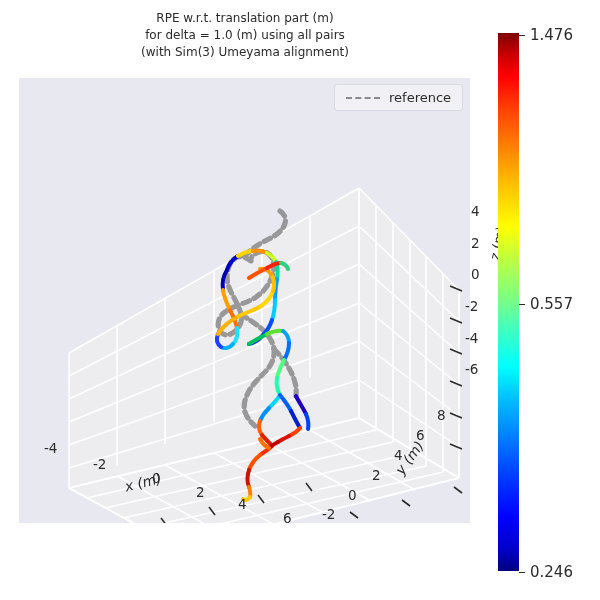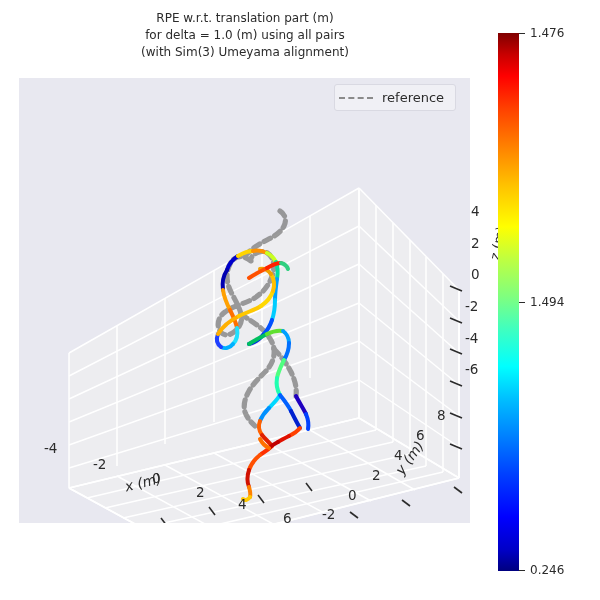--- a/index.html
+++ b/index.html
@@ -22,38 +22,38 @@
   #axes{
     position:absolute;left:19px;top:78px;width:451px;height:445px;
     background:#e8e8f0;overflow:hidden;
   }
   #axes svg{position:absolute;left:0;top:0;}
 
   
   #legend{
     position:absolute;left:334px;top:84px;
     background:#f0f0f5;border:1px solid #d9d9e2;border-radius:3px;
-    padding:5px 11px 5px 4px;
+    padding:5px 11px 5px 11px;
     display:flex;align-items:center;gap:9px;
     font-size:13px;color:#2b2b2b;
   }
   #legend .dash{display:block;width:34px;height:0;
     border-top:2.1px dashed #8a8a8a;}
 
   
   #cbar{
     position:absolute;left:498px;top:33px;width:21px;height:538px;
     background:linear-gradient(to top,
       #00007f 0%, #0000c8 4%, #0000ff 10%, #0040ff 18%,
       #0080ff 25%, #00bfff 32%, #00ffff 38%, #40ffbf 45%,
       #7fff7f 51%, #bfff40 58%, #ffff00 64%, #ffbf00 72%,
       #ff8000 79%, #ff4000 86%, #ff0000 92%, #c80000 96%, #7f0000 100%);
   }
   .cbtick{position:absolute;left:519px;display:flex;align-items:center;
-    font-size:12px;color:#2b2b2b;white-space:nowrap;}
+    font-size:15px;color:#2b2b2b;white-space:nowrap;}
   .cbtick i{display:block;width:6px;height:0;border-top:1.4px solid #2b2b2b;
     margin-right:5px;font-style:normal;}
   
   #zlabel{
     position:absolute;left:487px;top:258px;
     font-size:13px;color:#2b2b2b;
     transform:rotate(-78deg);transform-origin:left top;
     white-space:nowrap;
   }
 
@@ -266,20 +266,20 @@
     <span>reference</span>
   </div>
 
   <div id="cbar"></div>
   <div class="cbtick" style="top:26px;">
     <i></i>
       <span>1.476</span>
   </div>
   <div class="cbtick" style="top:295px;">
     <i></i>
-      <span>1.494</span>
+      <span>0.557</span>
   </div>
   <div class="cbtick" style="top:563px;justify-content:flex-end;">
     <i></i>
       <span>0.246</span>
   </div>
 
 </div>
 
 </body></html>

